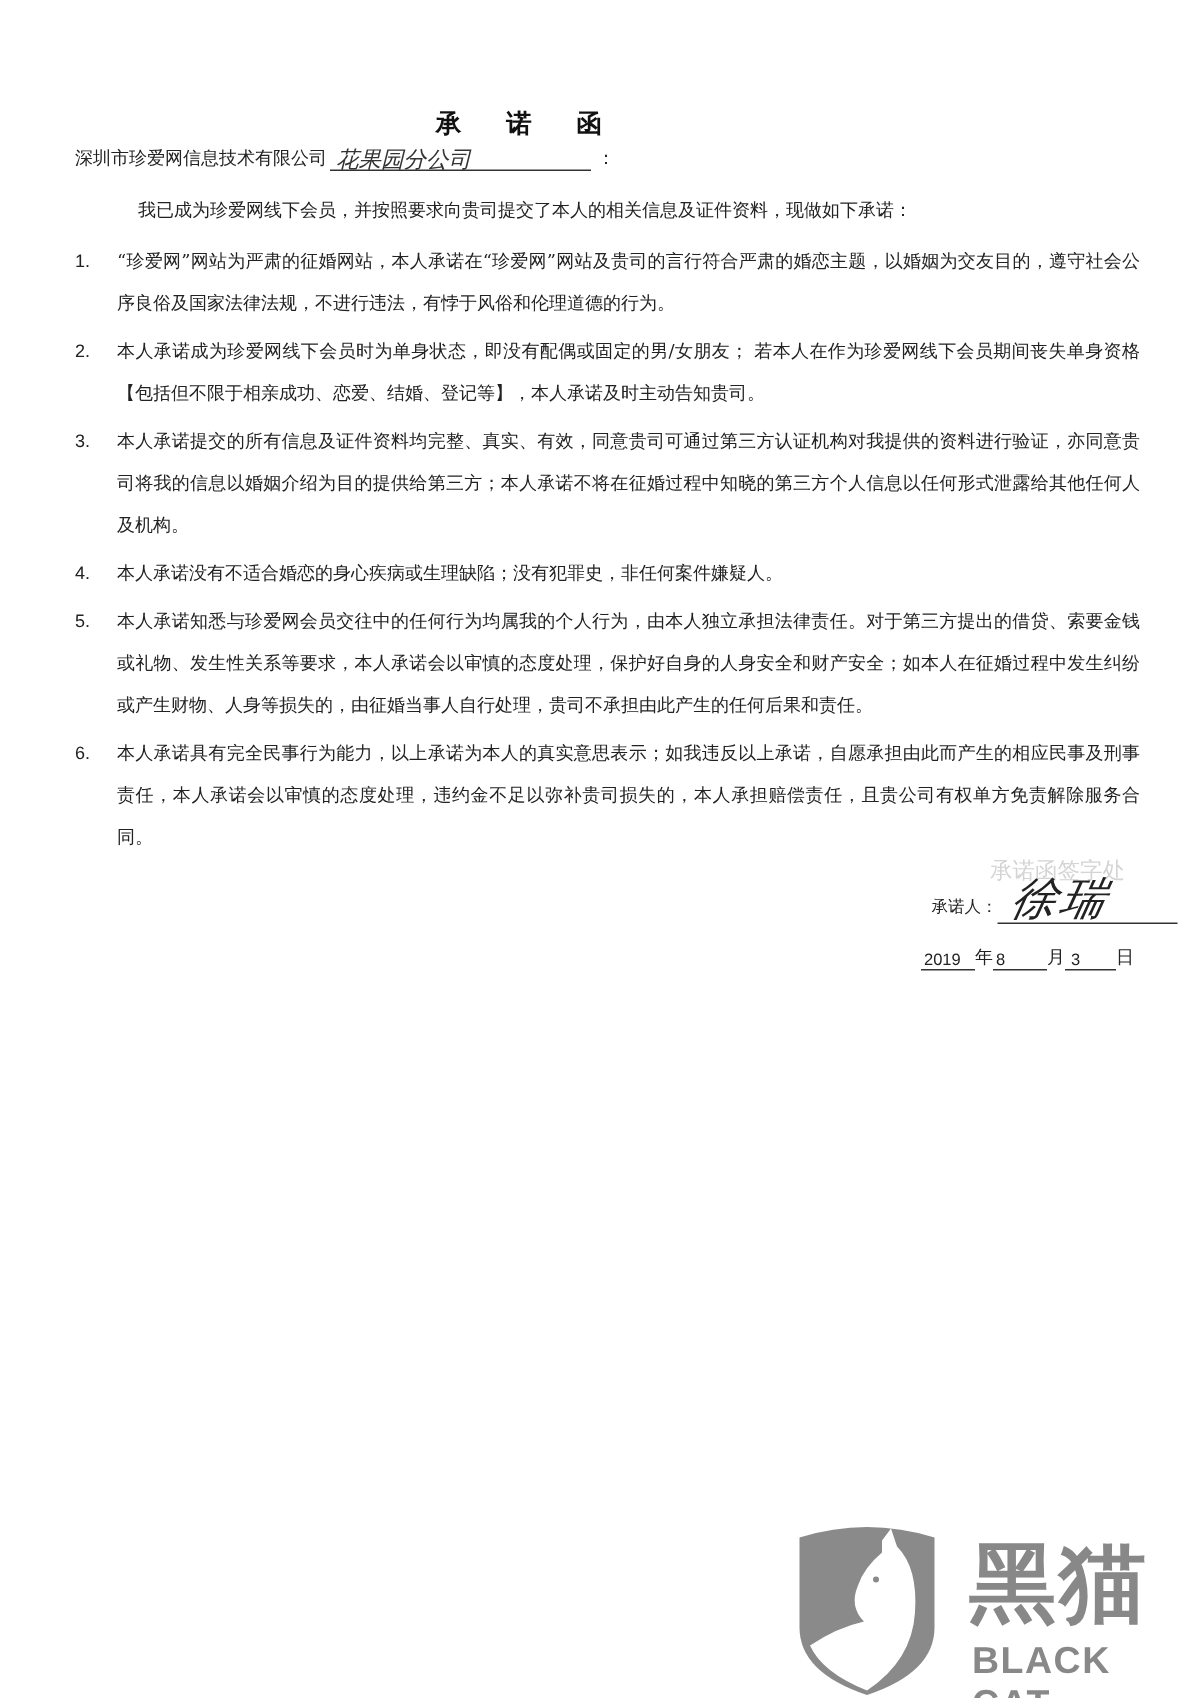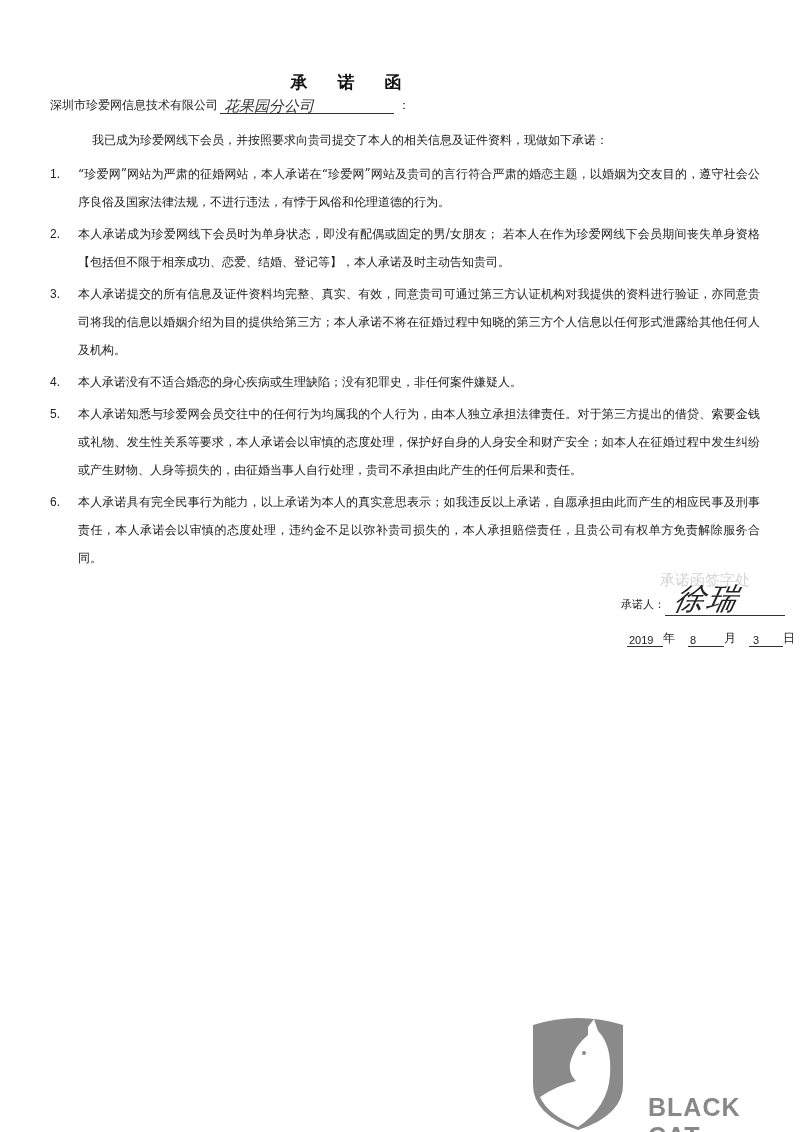--- a/index.html
+++ b/index.html
@@ -30,21 +30,21 @@
       position: absolute; top: 571px; left: 660px; font-size: 15px; color: #d4d4d4;
       font-family: "DejaVu Sans", sans-serif;
     }
     .signer { position: absolute; top: 597px; left: 621px; font-size: 11px; display: flex; align-items: flex-start; }
     .sig-line { width: 120px; border-bottom: 1px solid #333; height: 18px; position: relative; }
     .signature {
       position: absolute; left: 10px; top: -18px; font-size: 30px; font-style: italic;
       color: #222; font-family: "DejaVu Serif", serif; transform: skewX(-12deg); letter-spacing: 2px;
     }
     .date { position: absolute; top: 630px; left: 614px; font-size: 12px; display: flex; align-items: flex-end; }
-    .date .fill { display: inline-block; border-bottom: 1px solid #333; text-align: left; font-family: "Liberation Sans", sans-serif; font-size: 11px; padding-left: 2px; margin-left: 13px; }
+    .date .fill { display: inline-block; border-bottom: 1px solid #333; text-align: left; font-family: "Liberation Sans", sans-serif; font-size: 11px; padding-left: 2px; }
     .date .y { width: 34px; }
     .date .m { width: 34px; }
     .date .d { width: 30px; padding-left: 4px; }
     .watermark { position: absolute; left: 528px; top: 1015px; width: 272px; height: 117px; }
     .wm-shield { position: absolute; left: 0; top: 0; width: 100px; height: 117px; }
     .wm-cn { position: absolute; left: 118px; top: 8px; font-size: 58px; font-weight: bold; color: #888; letter-spacing: 2px; font-family: "DejaVu Sans", sans-serif; line-height: 64px; }
     .wm-en { position: absolute; left: 120px; top: 78px; font-size: 25px; font-weight: bold; color: #888; font-family: "Liberation Sans", sans-serif; letter-spacing: 1px; }
   </style>
 </head>
 <body>
@@ -105,14 +105,15 @@
     <span>日</span>
   </div>
 </div>
 
 <div class="watermark">
   <svg class="wm-shield" viewBox="0 0 100 117">
     <path d="M5 10 Q50 -4 95 10 L95 70 Q95 100 50 115 Q5 100 5 70 Z" fill="#8a8a8a"></path>
     <path d="M60 12 L66 4 L70 16 Q84 30 82 60 Q80 92 50 112 Q20 100 12 82 Q30 70 48 66 Q38 56 44 42 Q48 30 60 20 Z" fill="#ffffff"></path>
     <circle cx="56" cy="38" r="2" fill="#8a8a8a"></circle>
   </svg>
+  <div class="wm-cn">黑猫</div>
   <div class="wm-en">BLACK CAT</div>
 </div>
 
 </body></html>

